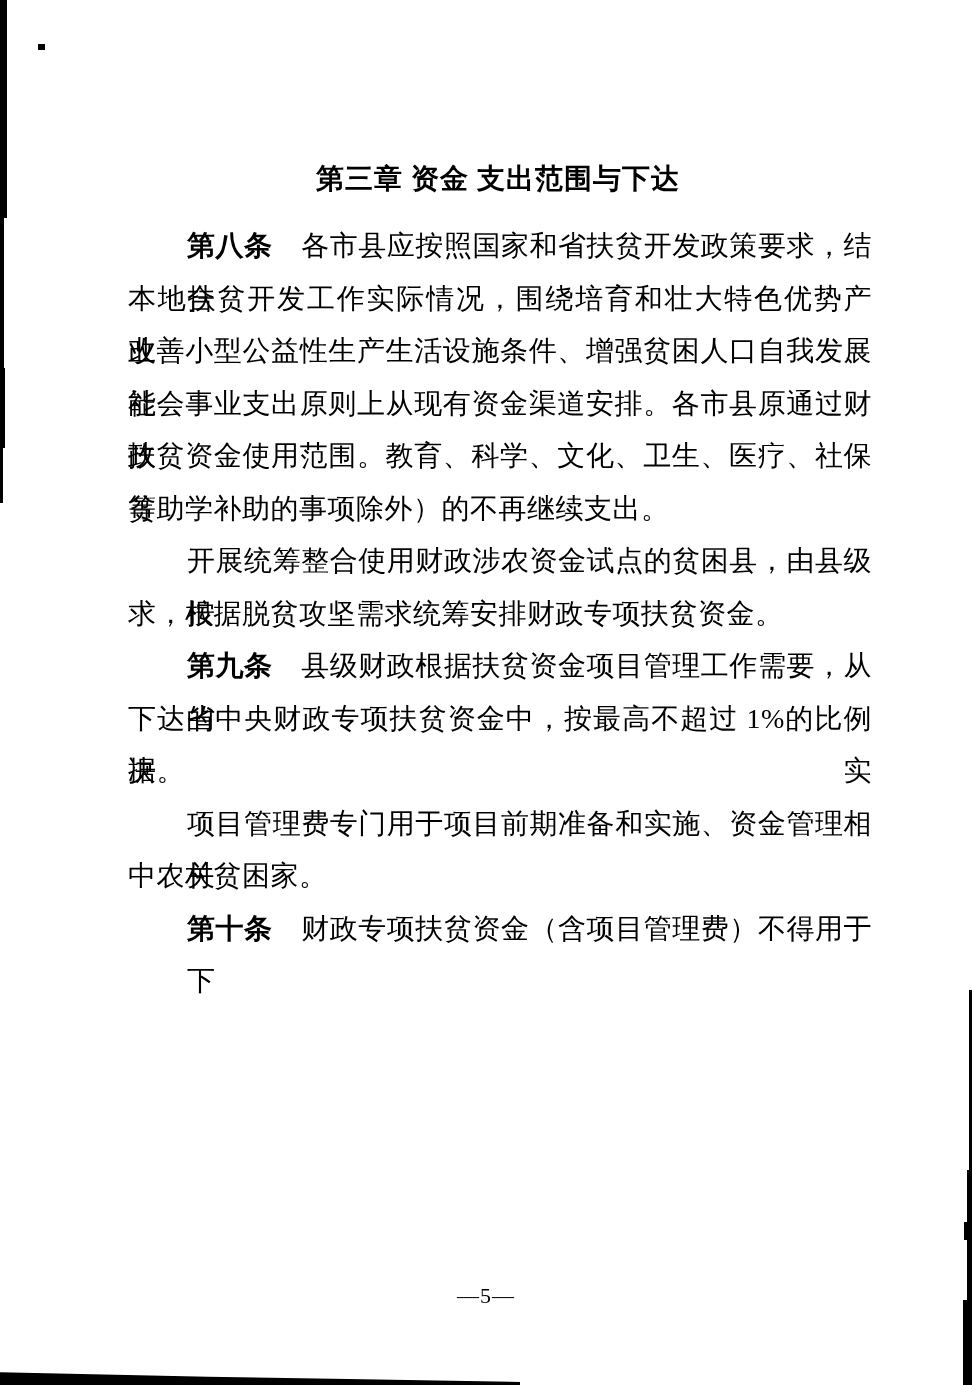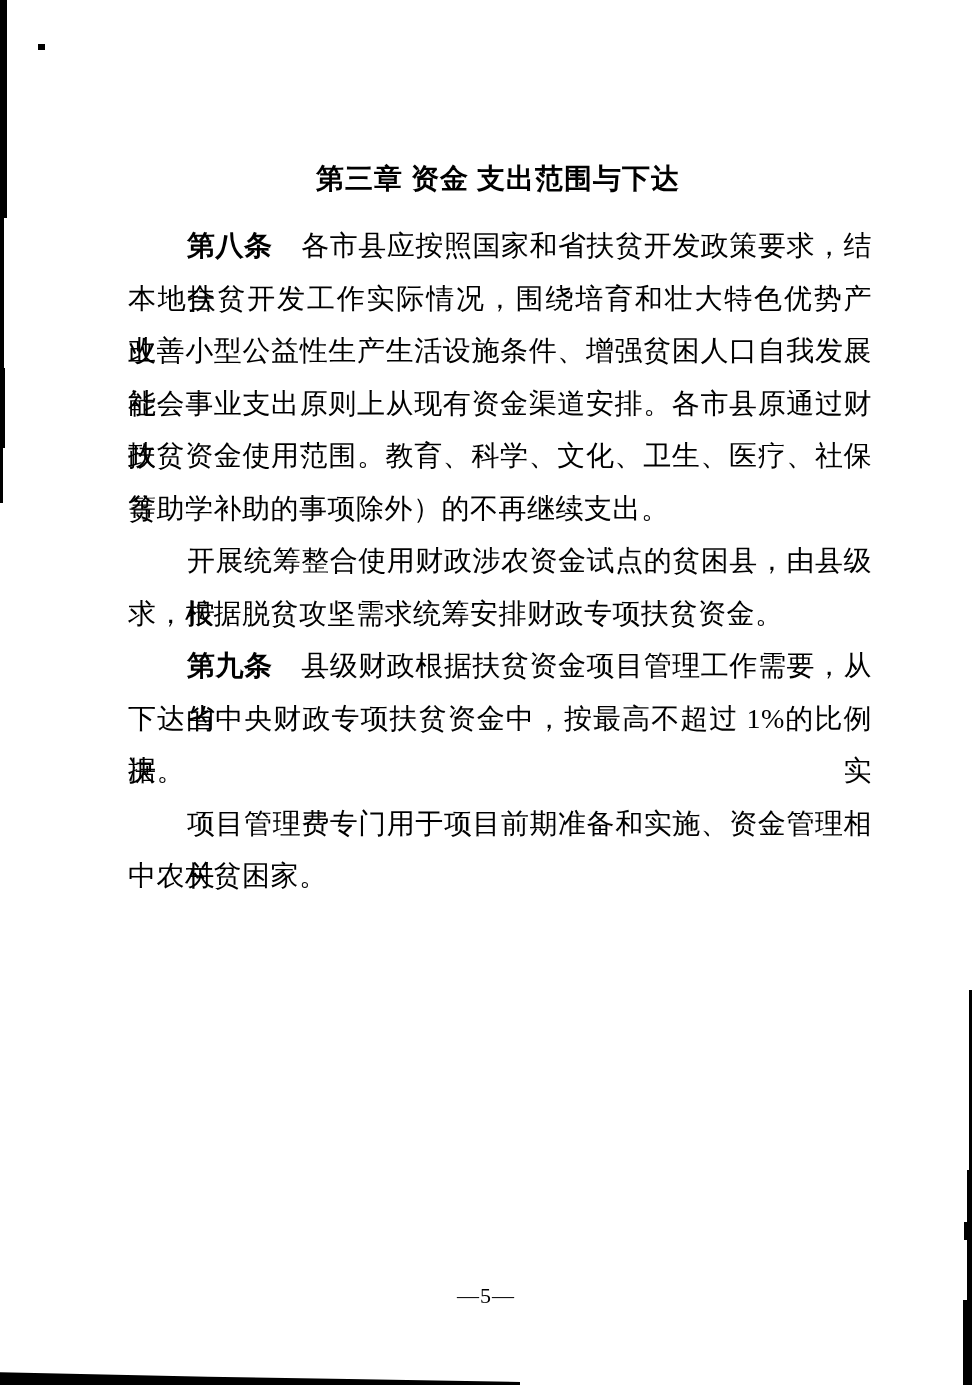--- a/index.html
+++ b/index.html
@@ -75,20 +75,21 @@
     <div class="line fill">社会事业支出原则上从现有资金渠道安排。各市县原通过财政</div>
     <div class="line fill">扶贫资金使用范围。教育、科学、文化、卫生、医疗、社保等</div>
     <div class="line">贫助学补助的事项除外）的不再继续支出。</div>
     <div class="line indent fill">开展统筹整合使用财政涉农资金试点的贫困县，由县级按</div>
     <div class="line">求，根据脱贫攻坚需求统筹安排财政专项扶贫资金。</div>
     <div class="line indent fill"><span class="lead">第九条</span><span>　县级财政根据扶贫资金项目管理工作需要，从省</span></div>
     <div class="line fill">下达的中央财政专项扶贫资金中，按最高不超过 1%的比例据实</div>
     <div class="line">决。</div>
     <div class="line indent fill">项目管理费专门用于项目前期准备和实施、资金管理相关</div>
     <div class="line">中农村贫困家。</div>
+    <div class="line indent fill"><span class="lead">第十条</span><span>　财政专项扶贫资金（含项目管理费）不得用于下</span></div>
   </div>
 
   <div class="page-number">—5—</div>
 
   <div class="artifact" style="left:0;top:0;width:7px;height:218px;"></div>
   <div class="artifact" style="left:0;top:218px;width:4px;height:150px;"></div>
   <div class="artifact" style="left:0;top:368px;width:5px;height:80px;"></div>
   <div class="artifact" style="left:0;top:448px;width:3px;height:55px;"></div>
   <div class="artifact" style="left:38px;top:44px;width:7px;height:6px;"></div>
   <div class="artifact" style="left:969px;top:990px;width:3px;height:180px;"></div>

